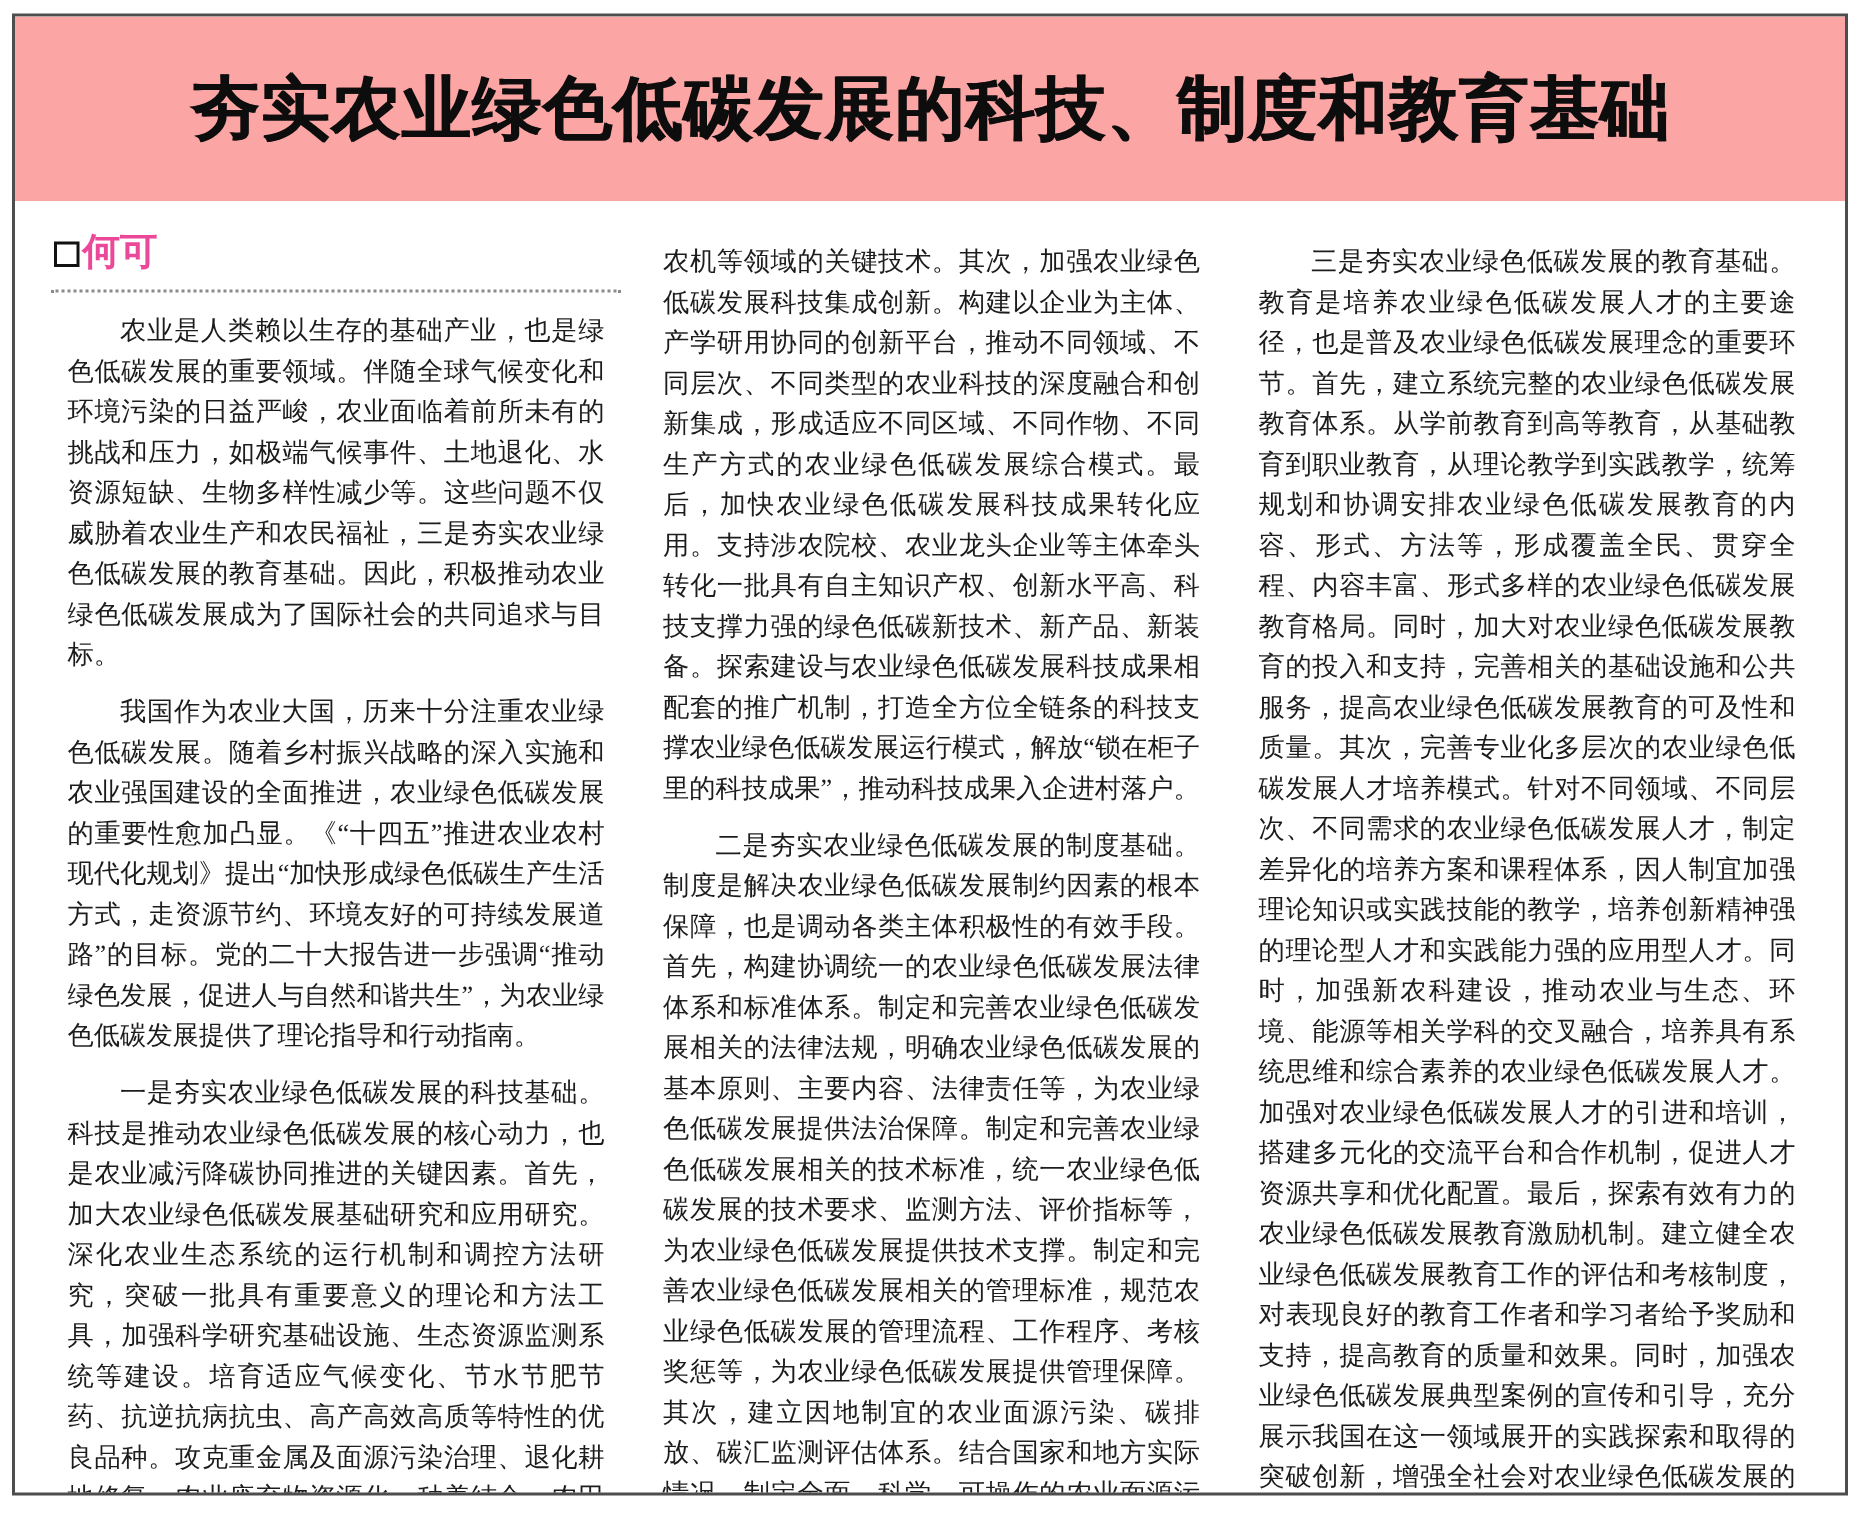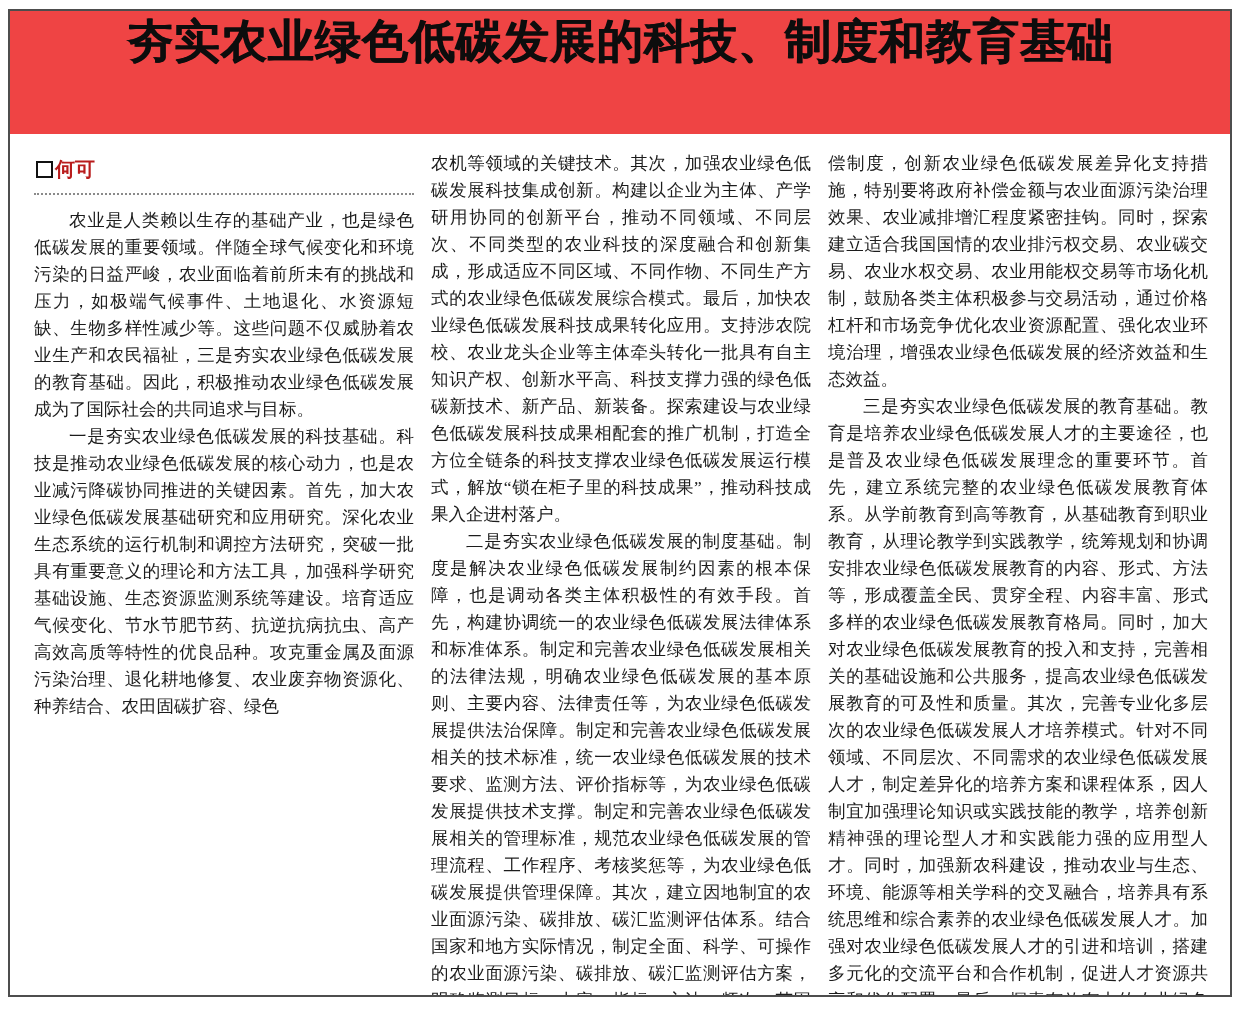--- a/index.html
+++ b/index.html
@@ -17,22 +17,23 @@
     top: 9px;
     width: 1224px;
     height: 988px;
     border: 2px solid #4d4d4d;
     box-sizing: border-box;
     background: #ffffff;
     overflow: hidden;
   }
   .header-band {
     height: 123px;
-    background: #ef4444;
+    background: #fca5a5;
     display: flex;
+    align-items: center;
     justify-content: center;
   }
   .article-title {
     font-size: 46px;
     font-weight: bold;
     color: #0d0d0d;
     letter-spacing: 1px;
     white-space: nowrap;
     text-shadow: 1px 0 0 #0d0d0d;
   }
@@ -44,28 +45,28 @@
     gap: 17px;
   }
   .col {
     flex: 1 1 0;
     font-size: 17.5px;
     line-height: 27px;
     text-align: justify;
     color: #1c1c1c;
   }
   .col p {
-    margin: 0;
+    margin: 11px;
   }
   .col p.indent { text-indent: 2em; }
   .author-row {
-    font-family: Liberation Sans, sans-serif;
-    font-size: 20px;
+    font-family: Liberation Mono, monospace;
+    font-size: 25px;
     font-weight: bold;
-    color: #b91c1c;
+    color: #ec4899;
     padding: 6px 0 10px 2px;
     border-bottom: 2px dotted #8a8a8a;
     margin-bottom: 12px;
   }
   .author-box {
     display: inline-block;
     width: 17px;
     height: 17px;
     border: 2px solid #111111;
     vertical-align: -2px;
@@ -83,29 +84,29 @@
   </div>
 
   <div class="body-area">
     <div class="columns">
 
       <div class="col">
         <div class="author-row">
           <span class="author-box"></span><span>何可</span>
         </div>
       <p class="indent">农业是人类赖以生存的基础产业，也是绿色低碳发展的重要领域。伴随全球气候变化和环境污染的日益严峻，农业面临着前所未有的挑战和压力，如极端气候事件、土地退化、水资源短缺、生物多样性减少等。这些问题不仅威胁着农业生产和农民福祉，三是夯实农业绿色低碳发展的教育基础。因此，积极推动农业绿色低碳发展成为了国际社会的共同追求与目标。</p>
+          <p class="indent">我国作为农业大国，历来十分注重农业绿色低碳发展。随着乡村振兴战略的深入实施和农业强国建设的全面推进，农业绿色低碳发展的重要性愈加凸显。《“十四五”推进农业农村现代化规划》提出“加快形成绿色低碳生产生活方式，走资源节约、环境友好的可持续发展道路”的目标。党的二十大报告进一步强调“推动绿色发展，促进人与自然和谐共生”，为农业绿色低碳发展提供了理论指导和行动指南。</p>
           <p class="indent">一是夯实农业绿色低碳发展的科技基础。科技是推动农业绿色低碳发展的核心动力，也是农业减污降碳协同推进的关键因素。首先，加大农业绿色低碳发展基础研究和应用研究。深化农业生态系统的运行机制和调控方法研究，突破一批具有重要意义的理论和方法工具，加强科学研究基础设施、生态资源监测系统等建设。培育适应气候变化、节水节肥节药、抗逆抗病抗虫、高产高效高质等特性的优良品种。攻克重金属及面源污染治理、退化耕地修复、农业废弃物资源化、种养结合、农田固碳扩容、绿色</p>
         </div>
 
       <div class="col">
           <p>农机等领域的关键技术。其次，加强农业绿色低碳发展科技集成创新。构建以企业为主体、产学研用协同的创新平台，推动不同领域、不同层次、不同类型的农业科技的深度融合和创新集成，形成适应不同区域、不同作物、不同生产方式的农业绿色低碳发展综合模式。最后，加快农业绿色低碳发展科技成果转化应用。支持涉农院校、农业龙头企业等主体牵头转化一批具有自主知识产权、创新水平高、科技支撑力强的绿色低碳新技术、新产品、新装备。探索建设与农业绿色低碳发展科技成果相配套的推广机制，打造全方位全链条的科技支撑农业绿色低碳发展运行模式，解放“锁在柜子里的科技成果”，推动科技成果入企进村落户。</p>
           <p class="indent">二是夯实农业绿色低碳发展的制度基础。制度是解决农业绿色低碳发展制约因素的根本保障，也是调动各类主体积极性的有效手段。首先，构建协调统一的农业绿色低碳发展法律体系和标准体系。制定和完善农业绿色低碳发展相关的法律法规，明确农业绿色低碳发展的基本原则、主要内容、法律责任等，为农业绿色低碳发展提供法治保障。制定和完善农业绿色低碳发展相关的技术标准，统一农业绿色低碳发展的技术要求、监测方法、评价指标等，为农业绿色低碳发展提供技术支撑。制定和完善农业绿色低碳发展相关的管理标准，规范农业绿色低碳发展的管理流程、工作程序、考核奖惩等，为农业绿色低碳发展提供管理保障。其次，建立因地制宜的农业面源污染、碳排放、碳汇监测评估体系。结合国家和地方实际情况，制定全面、科学、可操作的农业面源污染、碳排放、碳汇监测评估方案，明确监测目标、内容、指标、方法、频次、范围等要求，构建覆盖全国主要农业区域和流域的监测网络和评估体系。建立健全监测评估数据管理平台，完善数据采集、传输、存储、共享、应用等管理制度，提高数据利用效率和价值。及时编制并发布监测评估报告，向社会公开透明地展示农业绿色低碳发展的进展和成果。最后，完善“政府有为、市场有效”的农业绿色低碳产品价值实现机制。结合农业绿色低碳发展的阶段目标和重点任务，不断完善以绿色低碳为导向的政府补</p>
         </div>
 
       <div class="col">
-          <p>偿制度，创新农业绿色低碳发展差异化支持措施，特别要将政府补偿金额与农业面源污染治理效果、农业减排增汇程度紧密挂钩。同时，探索建立适合我国国情的农业排污权交易、农业碳交易、农业水权交易、农业用能权交易等市场化机制，鼓励各类主体积极参与交易活动，通过价格杠杆和市场竞争优化农业资源配置、强化农业环境治理，增强农业绿色低碳发展的经济效益和生态效益。</p>
           <p class="indent">三是夯实农业绿色低碳发展的教育基础。教育是培养农业绿色低碳发展人才的主要途径，也是普及农业绿色低碳发展理念的重要环节。首先，建立系统完整的农业绿色低碳发展教育体系。从学前教育到高等教育，从基础教育到职业教育，从理论教学到实践教学，统筹规划和协调安排农业绿色低碳发展教育的内容、形式、方法等，形成覆盖全民、贯穿全程、内容丰富、形式多样的农业绿色低碳发展教育格局。同时，加大对农业绿色低碳发展教育的投入和支持，完善相关的基础设施和公共服务，提高农业绿色低碳发展教育的可及性和质量。其次，完善专业化多层次的农业绿色低碳发展人才培养模式。针对不同领域、不同层次、不同需求的农业绿色低碳发展人才，制定差异化的培养方案和课程体系，因人制宜加强理论知识或实践技能的教学，培养创新精神强的理论型人才和实践能力强的应用型人才。同时，加强新农科建设，推动农业与生态、环境、能源等相关学科的交叉融合，培养具有系统思维和综合素养的农业绿色低碳发展人才。加强对农业绿色低碳发展人才的引进和培训，搭建多元化的交流平台和合作机制，促进人才资源共享和优化配置。最后，探索有效有力的农业绿色低碳发展教育激励机制。建立健全农业绿色低碳发展教育工作的评估和考核制度，对表现良好的教育工作者和学习者给予奖励和支持，提高教育的质量和效果。同时，加强农业绿色低碳发展典型案例的宣传和引导，充分展示我国在这一领域展开的实践探索和取得的突破创新，增强全社会对农业绿色低碳发展的认识程度和参与程度，助力形成良好的氛围和文化。</p>
         </div>
 
     </div>
   </div>
 
 </div>
 
 </body></html>

